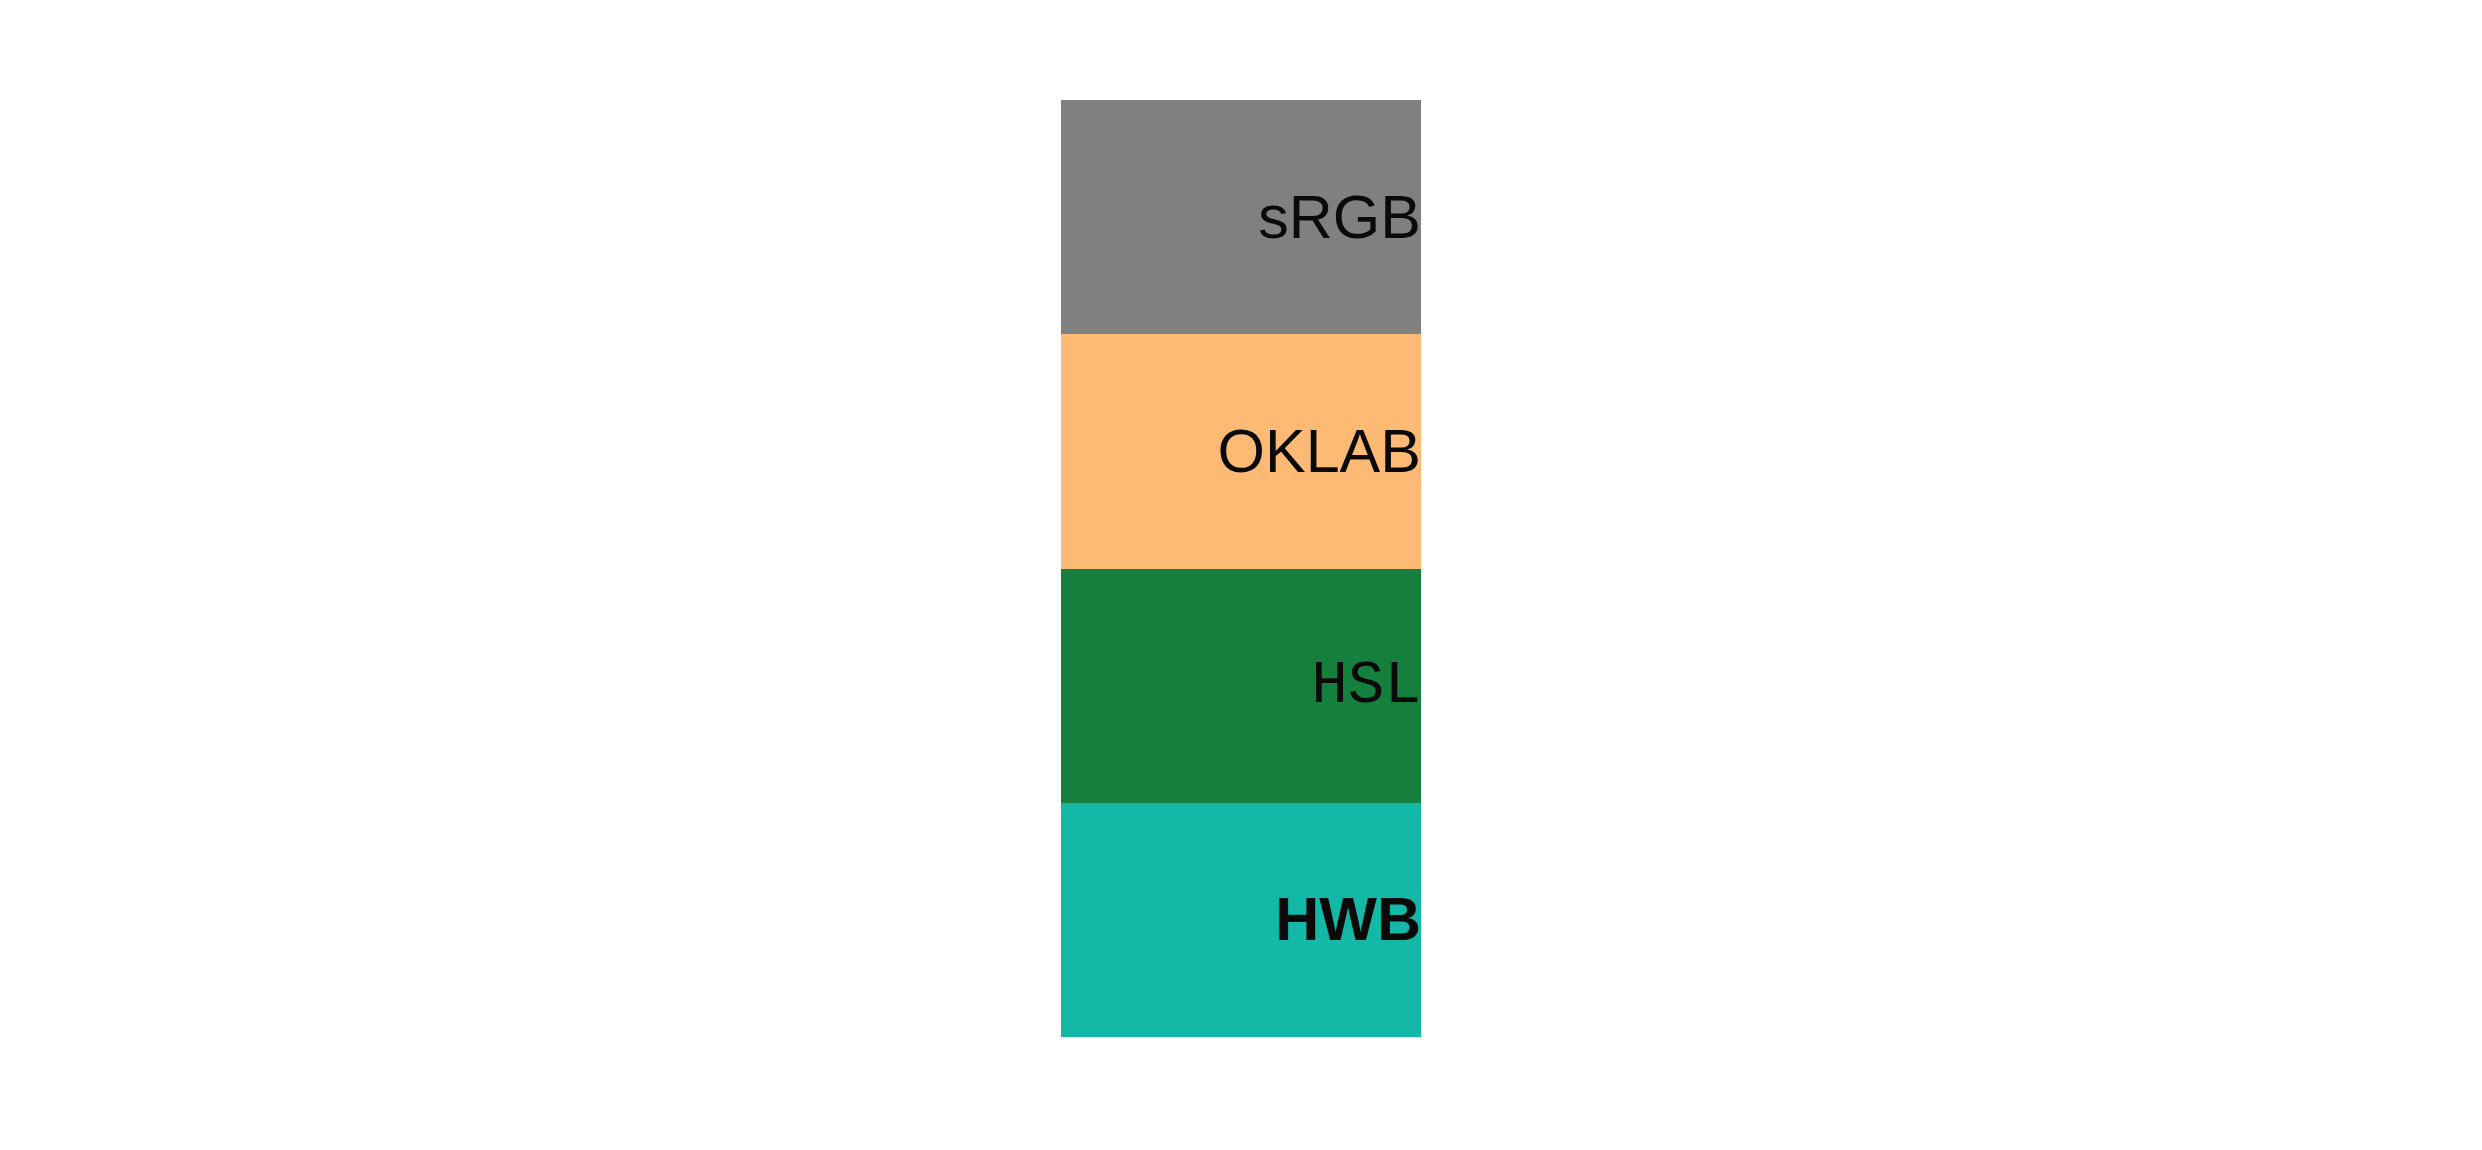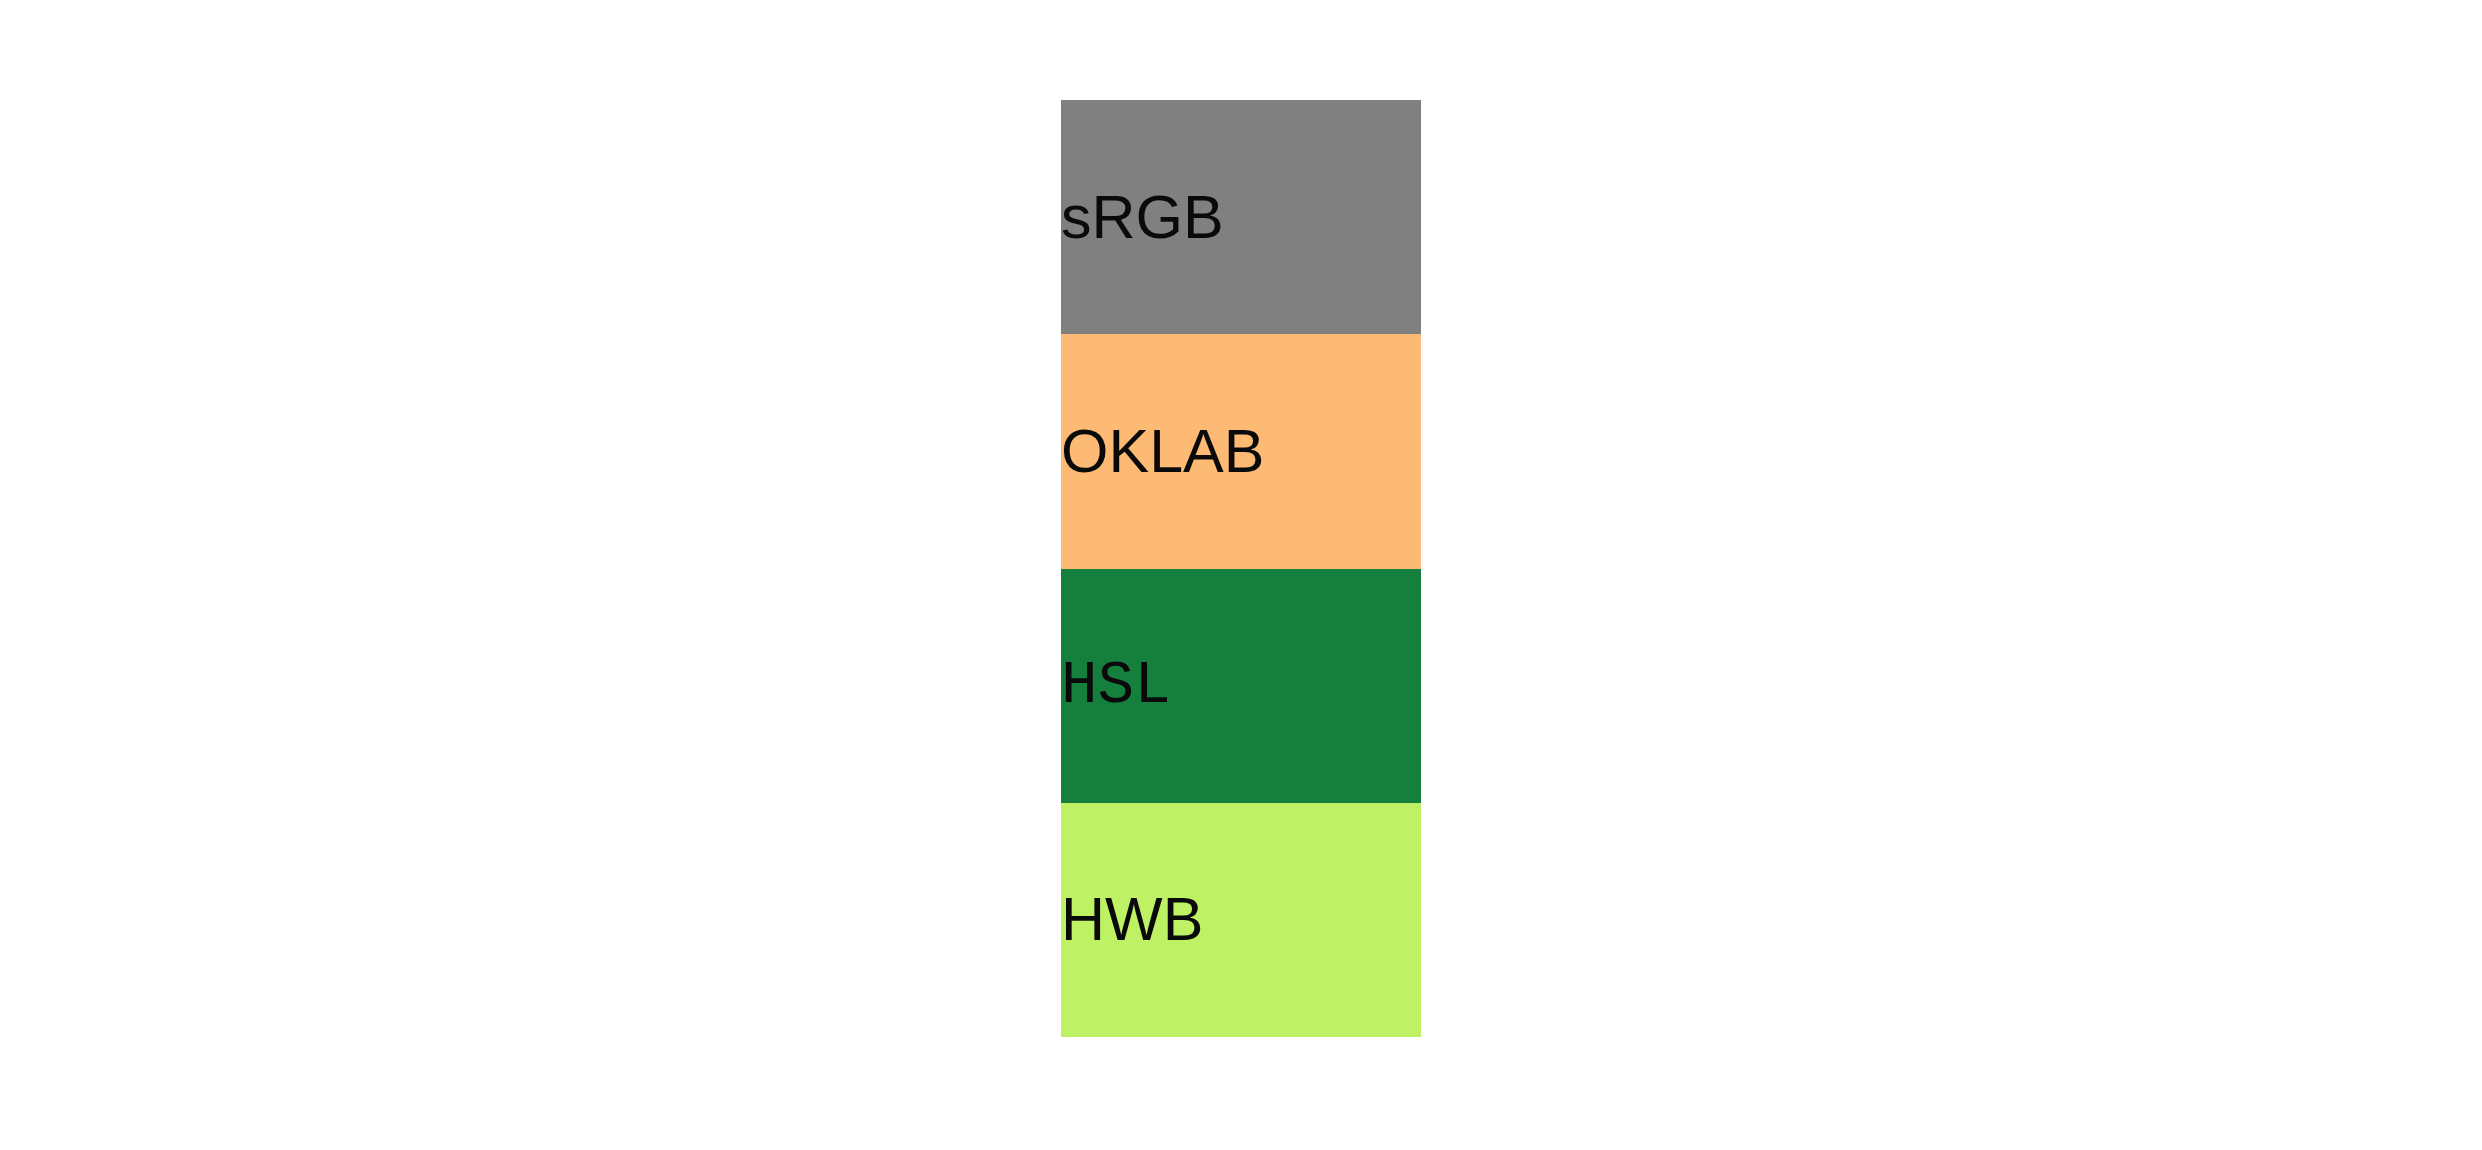--- a/index.html
+++ b/index.html
@@ -21,21 +21,21 @@
     top: 100px;
     width: 360px;
     height: 937px;
     display: flex;
     flex-direction: column;
   }
   .swatch {
     flex: 1 1 0;
     display: flex;
     align-items: center;
-    justify-content: flex-start;
+    justify-content: flex-end;
   }
   .swatch-label {
     font-size: 61px;
     line-height: 1;
     color: #0a0a0a;
     letter-spacing: 0px;
     user-select: none;
   }
 </style>
 </head>
@@ -49,18 +49,18 @@
     </div>
 
     <div class="swatch" style="background: #fdba74;">
       <span class="swatch-label">OKLAB</span>
     </div>
 
     <div class="swatch" style="background: #15803d; font-family: Liberation Mono, monospace;">
       <span class="swatch-label">HSL</span>
     </div>
 
-    <div class="swatch" style="background: #bef264;">
+    <div class="swatch" style="background: #14b8a6; font-weight: bold;">
       <span class="swatch-label">HWB</span>
     </div>
 
   </div>
 </div>
 
 </body></html>

